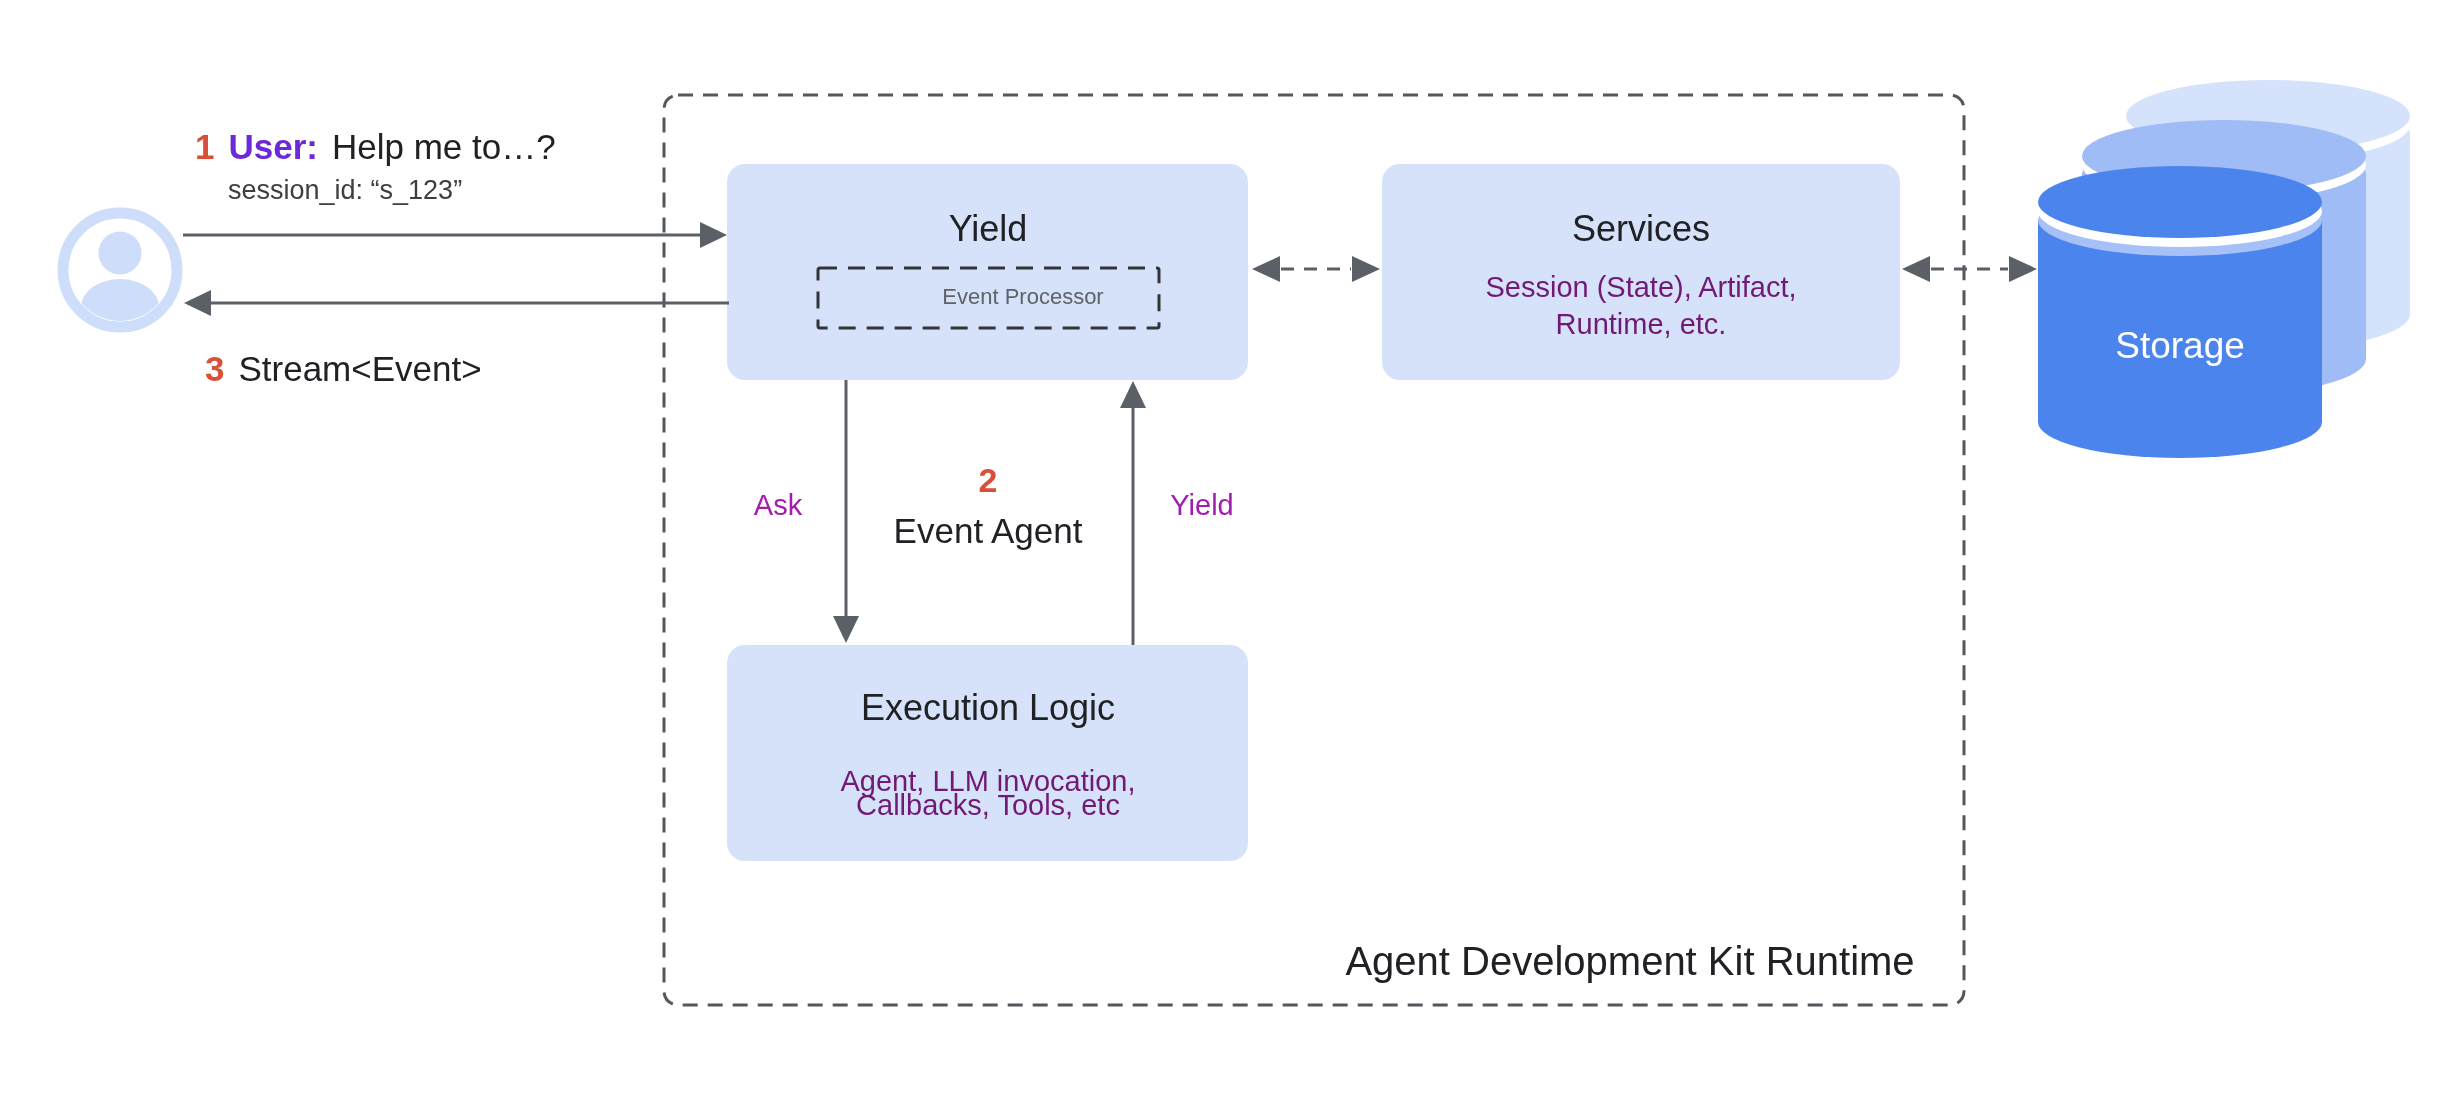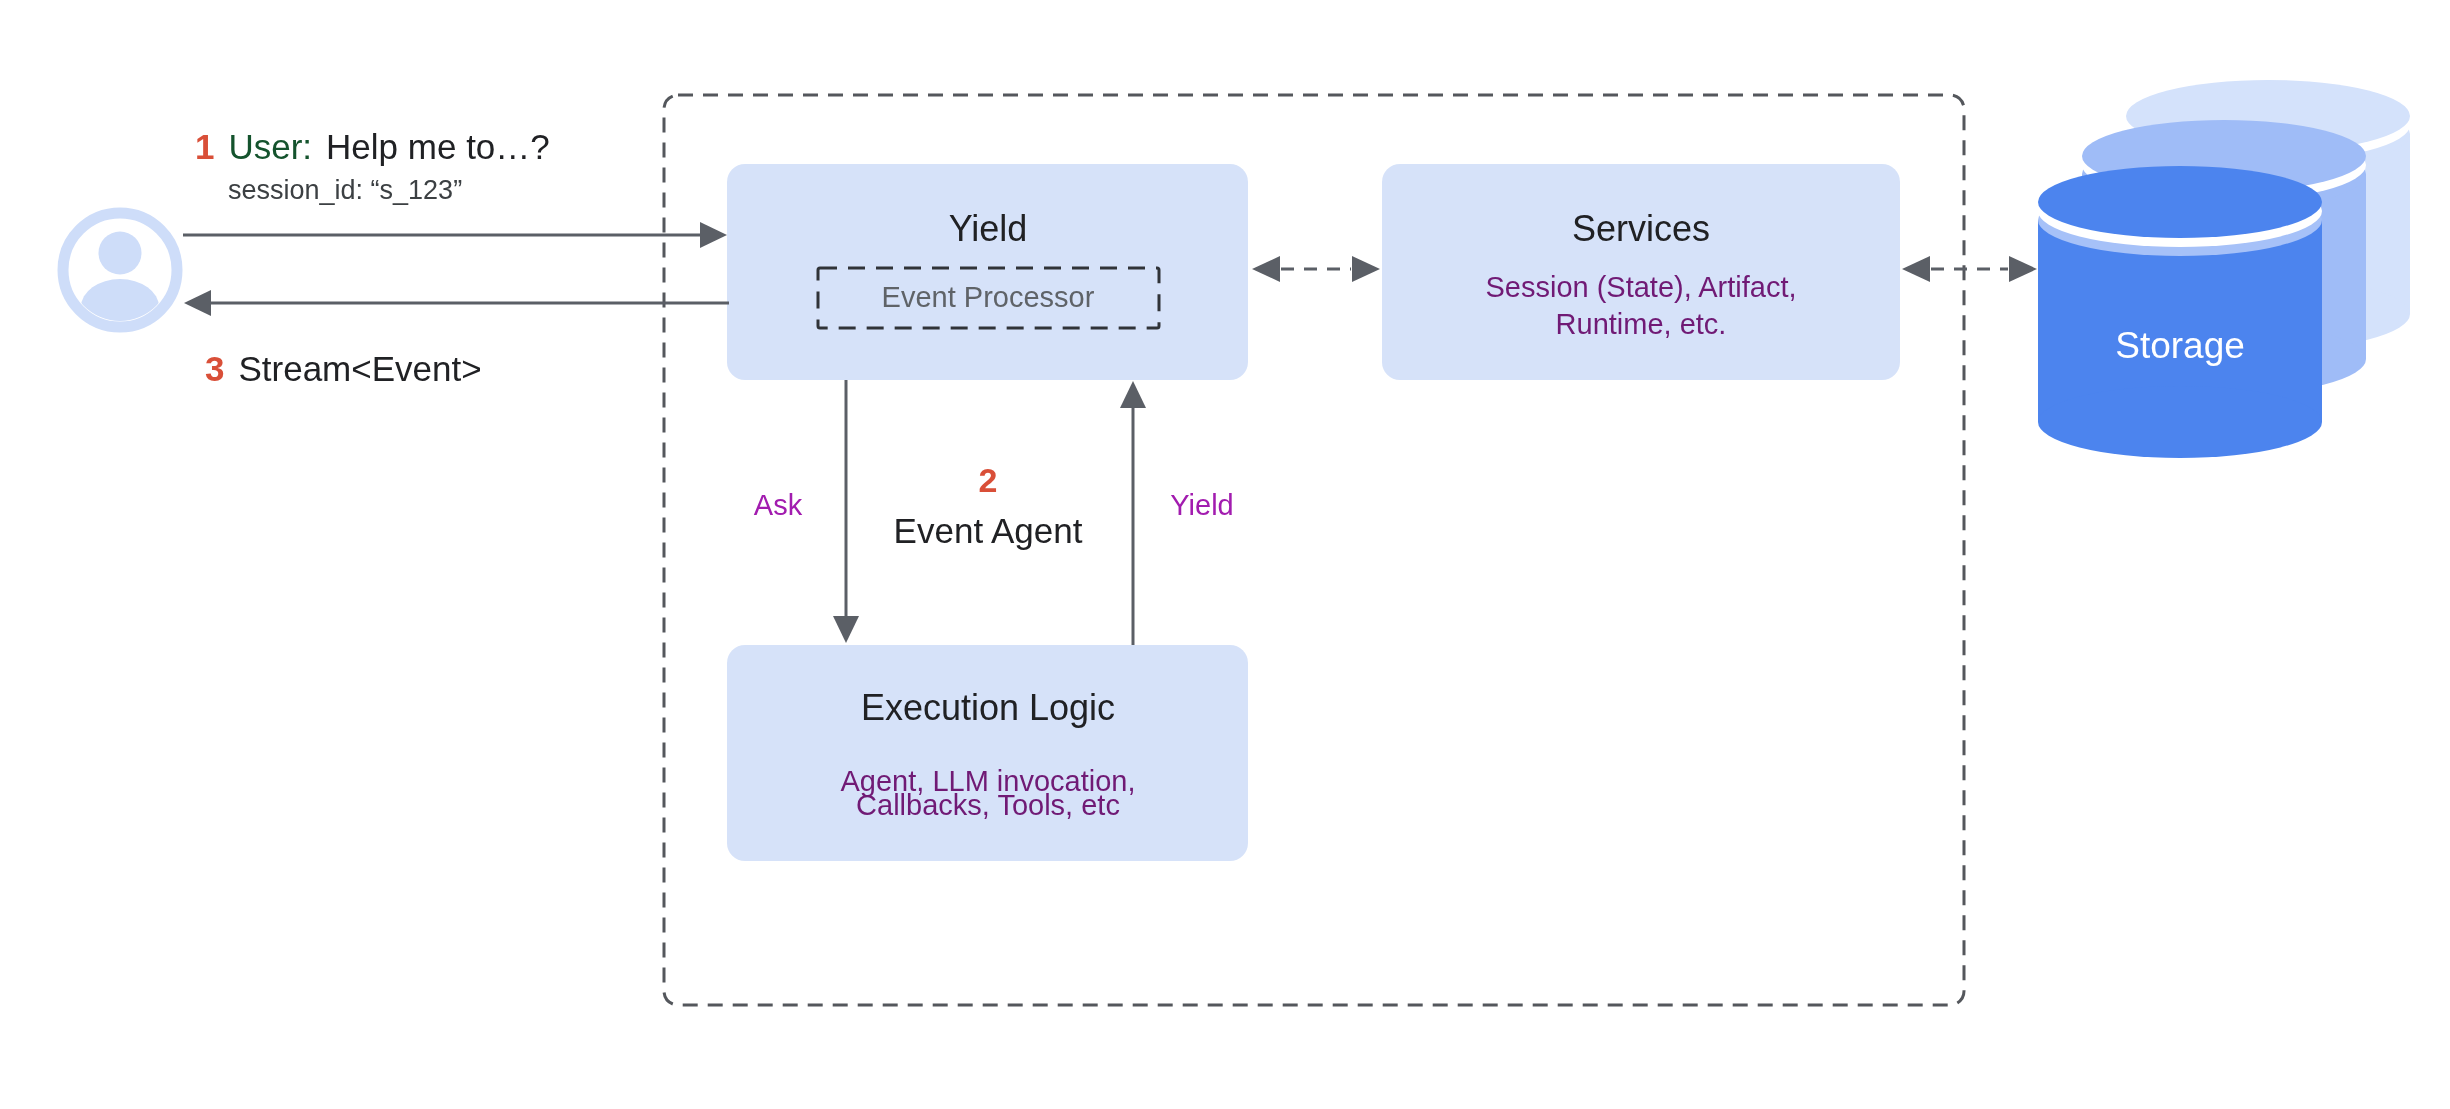--- a/index.html
+++ b/index.html
@@ -24,28 +24,28 @@
   .box-sub{
     position:absolute;
     font-size:29px;color:#701a75;font-weight:400;
   }
   .annot-line{
     position:absolute;
     display:flex;align-items:baseline;gap:14px;
     font-size:35px;color:#202124;white-space:nowrap;
   }
   .step-num{color:#D94F38;font-weight:700;}
-  .speaker{font-weight:400;color:#14532d;}
+  .speaker{font-weight:700;color:#6d28d9;}
   .session{
     position:absolute;font-size:27px;color:#3C4043;white-space:nowrap;
   }
   .loop-side{position:absolute;font-size:29px;color:#a21caf;}
   .loop-num{position:absolute;font-size:34px;font-weight:700;color:#D94F38;}
   .loop-title{position:absolute;font-size:35px;color:#202124;}
-  .ep-label{position:absolute;font-size:29px;color:#5F6368;}
+  .ep-label{position:absolute;font-size:22px;color:#5F6368;margin-left:35px;}
   .runtime-label{
     position:absolute;font-size:40px;color:#202124;white-space:nowrap;
   }
   svg{display:block;}
   .overlay{position:absolute;left:0;top:0;z-index:5;pointer-events:none;}
 </style>
 </head>
 <body>
 
 <div class="canvas">
@@ -86,20 +86,21 @@
 
   <div class="box-title ctr" style="left:988px;top:708px;">Execution Logic</div>
   <div class="box-sub ctr" style="left:988px;top:781px;">Agent, LLM invocation,</div>
   <div class="box-sub ctr" style="left:988px;top:805px;">Callbacks, Tools, etc</div>
 
   <div class="loop-side ctr" style="left:778px;top:505px;">Ask</div>
   <div class="loop-num ctr" style="left:988px;top:480px;">2</div>
   <div class="loop-title ctr" style="left:988px;top:531px;">Event Agent</div>
   <div class="loop-side ctr" style="left:1202px;top:505px;">Yield</div>
 
+  <div class="runtime-label ctr" style="left:1630px;top:961px;">Agent Development Kit Runtime</div>
 
   <svg class="abs" style="left:2020px;top:75px;" width="400" height="395" viewBox="0 0 400 395">
 
     <g>
       <rect x="106" y="59" width="284" height="180" fill="#D4E2FB"></rect>
       <ellipse cx="248" cy="239" rx="142" ry="36" fill="#D4E2FB"></ellipse>
       <ellipse cx="248" cy="59" rx="142" ry="36" fill="#D4E2FB"></ellipse>
       <ellipse cx="248" cy="50" rx="142" ry="36" fill="#ffffff"></ellipse>
       <ellipse cx="248" cy="41" rx="142" ry="36" fill="#D4E2FB"></ellipse>
     </g>

